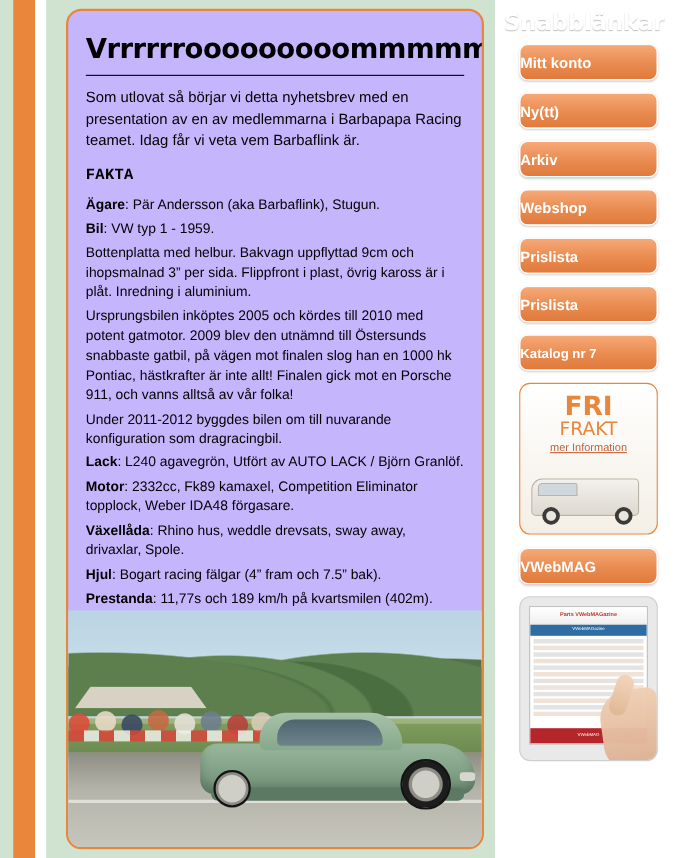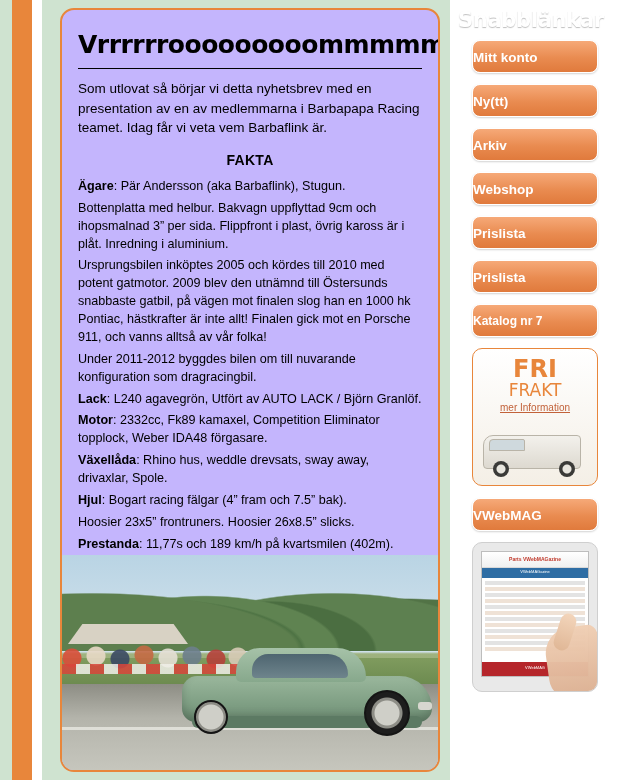--- a/index.html
+++ b/index.html
@@ -62,25 +62,25 @@
     border-top: 1px solid #000000;
     margin: 0 0 10px 0;
   }
   p.intro {
     font-size: 13.5px;
     line-height: 1.45;
     color: #000;
     margin: 0 0 14px 0;
   }
   .fakta-title {
-    text-align: center;
     font-weight: bold;
     font-size: 14px;
     margin: 0 0 10px 0;
     letter-spacing: 0.3px;
+    font-family: Liberation Mono, monospace;
   }
   .facts {
     font-size: 12.6px;
     line-height: 1.42;
     color: #000;
   }
   .facts p { margin: 0 0 4px 0; }
   .facts b { font-weight: bold; }
 
   
@@ -354,28 +354,28 @@
 
       <h1 class="headline">Vrrrrrrooooooooommmmm</h1>
       <hr class="rule">
 
       <p class="intro">Som utlovat så börjar vi detta nyhetsbrev med en presentation av en av medlemmarna i Barbapapa Racing teamet. Idag får vi veta vem Barbaflink är.</p>
 
       <div class="fakta-title">FAKTA</div>
 
       <div class="facts">
         <p><b>Ägare</b><span>: Pär Andersson (aka Barbaflink), Stugun.</span></p>
+        <p><b>Bil</b><span>: VW typ 1 - 1959.</span></p>
         <p><span>Bottenplatta med helbur. Bakvagn uppflyttad 9cm och ihopsmalnad 3” per sida. Flippfront i plast, övrig kaross är i plåt. Inredning i aluminium.</span></p>
         <p><span>Ursprungsbilen inköptes 2005 och kördes till 2010 med potent gatmotor. 2009 blev den utnämnd till Östersunds snabbaste gatbil, på vägen mot finalen slog han en 1000 hk Pontiac, hästkrafter är inte allt! Finalen gick mot en Porsche 911, och vanns alltså av vår folka!</span></p>
         <p><span>Under 2011-2012 byggdes bilen om till nuvarande konfiguration som dragracingbil.</span></p>
         <p><b>Lack</b><span>: L240 agavegrön, Utfört av AUTO LACK / Björn Granlöf.</span></p>
         <p><b>Motor</b><span>: 2332cc, Fk89 kamaxel, Competition Eliminator topplock, Weber IDA48 förgasare.</span></p>
         <p><b>Växellåda</b><span>: Rhino hus, weddle drevsats, sway away, drivaxlar, Spole.</span></p>
         <p><b>Hjul</b><span>: Bogart racing fälgar (4” fram och 7.5” bak).</span></p>
-        <p><span>Hoosier 23x5” frontruners. Hoosier 26x8.5” slicks.</span></p>
         <p><b>Prestanda</b><span>: 11,77s och 189 km/h på kvartsmilen (402m).</span></p>
       </div>
     </div>
 
     <div id="photo">
       <div class="sky-trees"></div>
       <div class="grass"></div>
       <div class="track"></div>
       <div class="track-line"></div>
       <div class="tent"></div>

